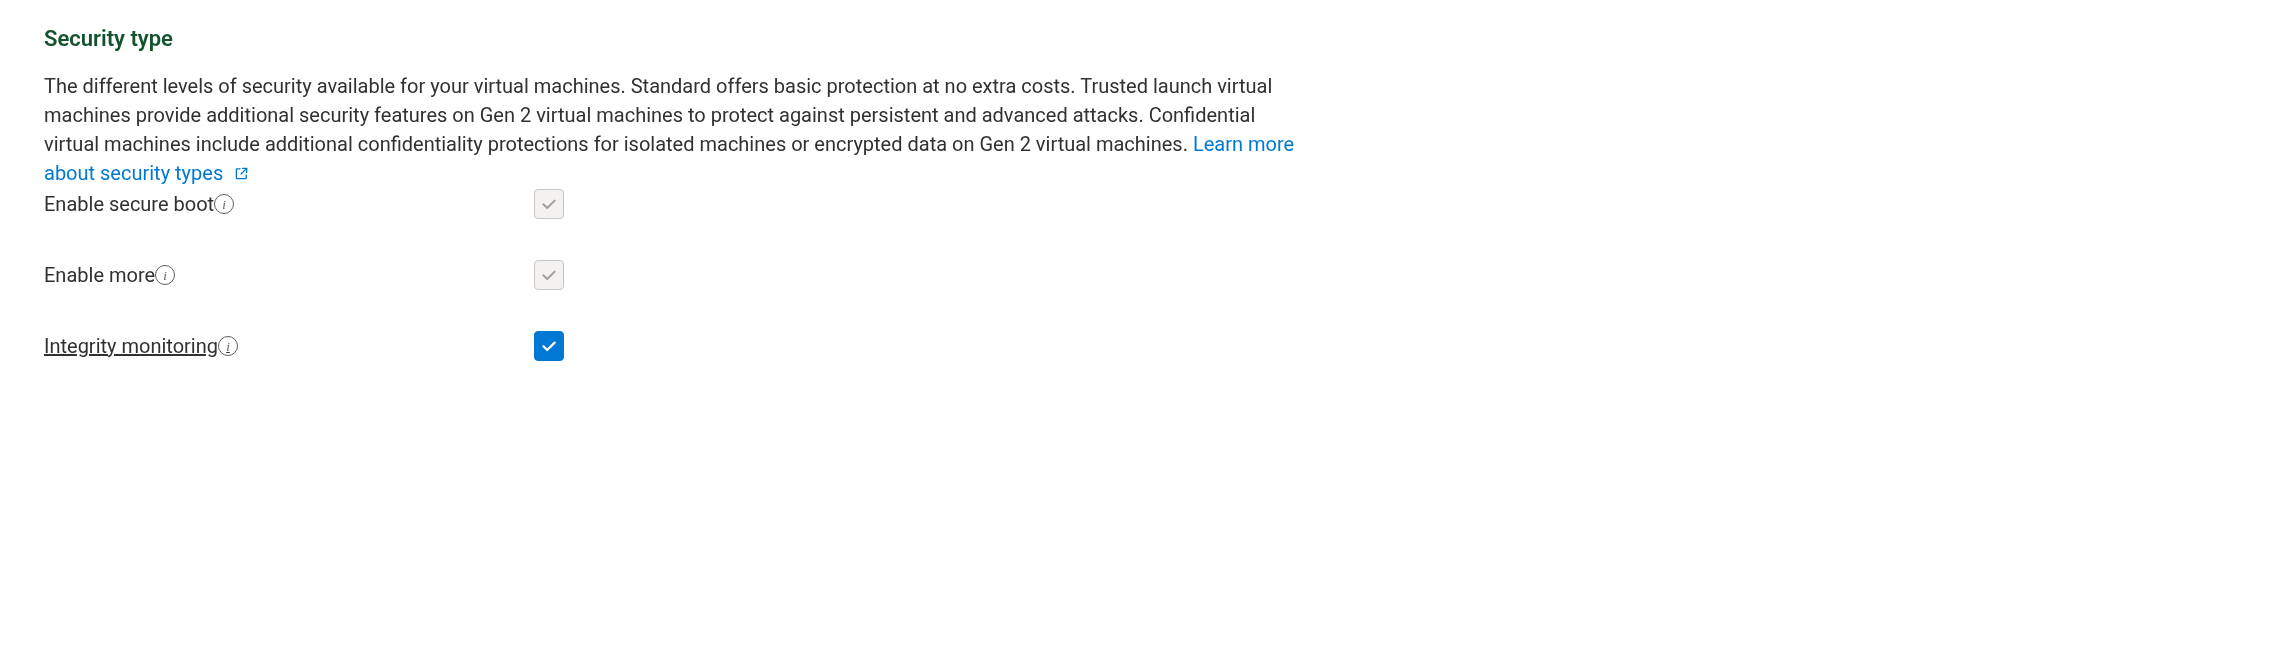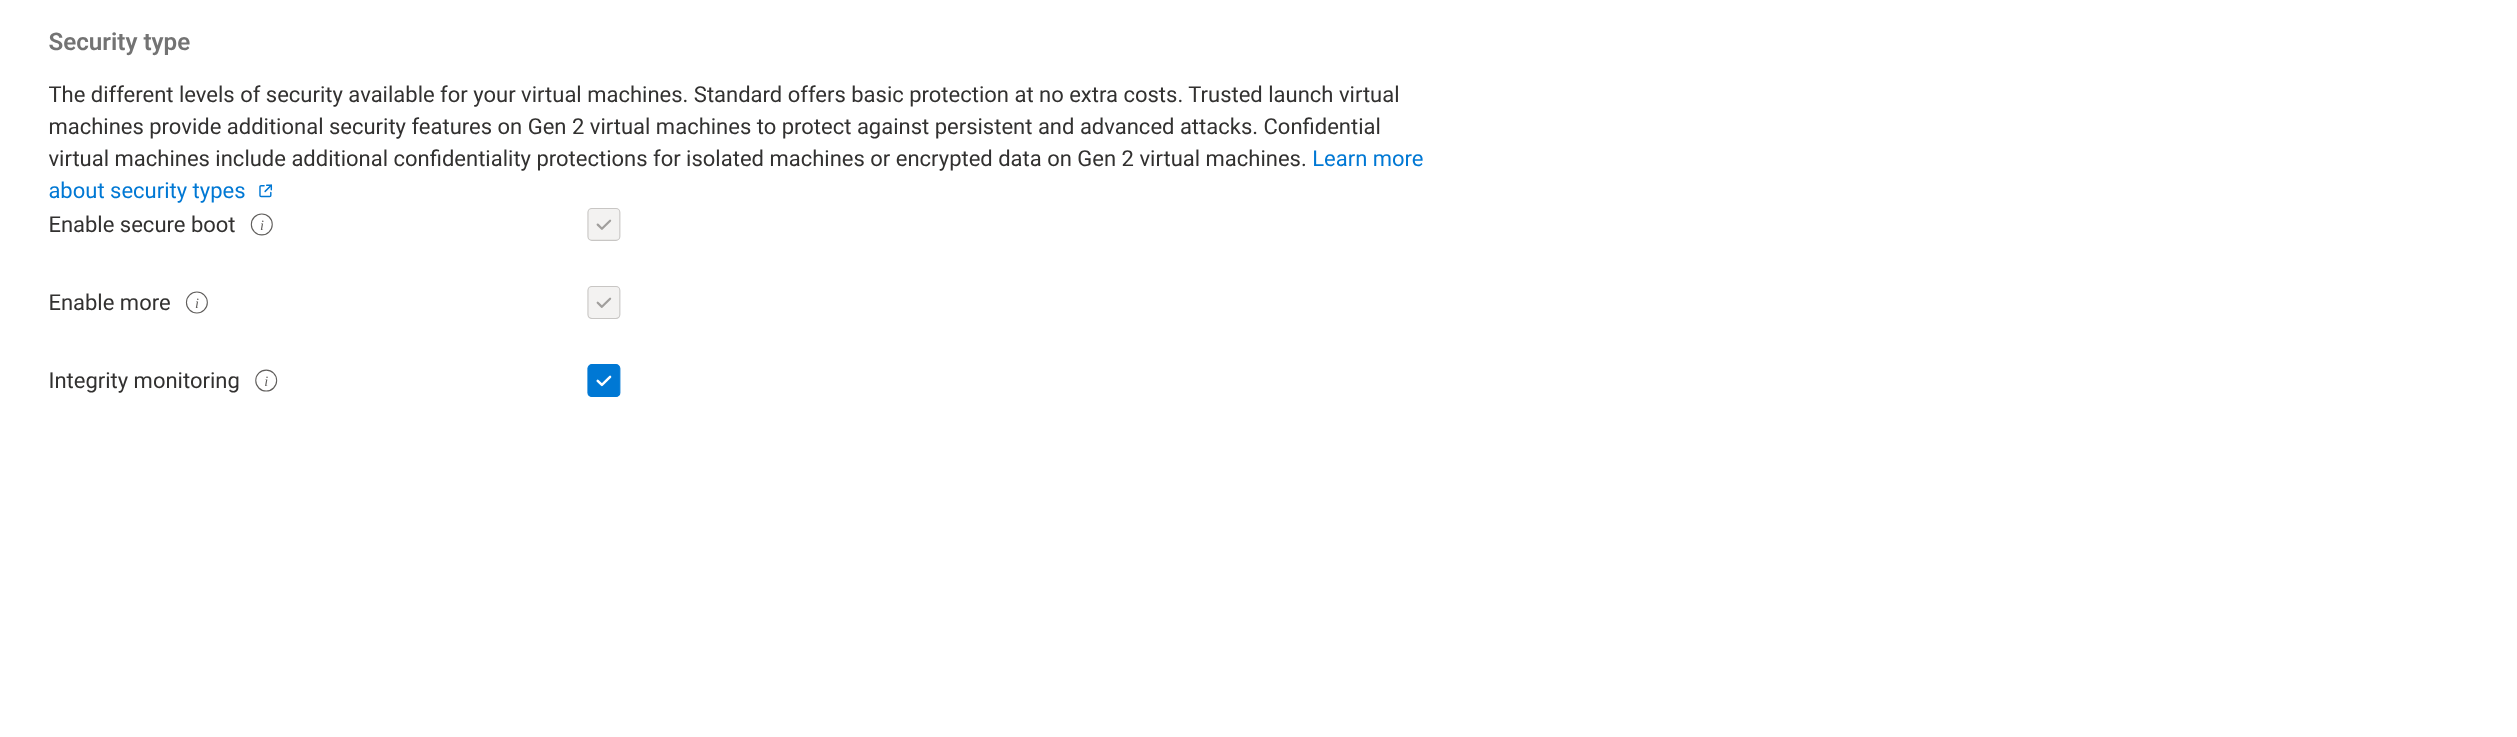--- a/index.html
+++ b/index.html
@@ -7,21 +7,21 @@
       font-family: "Segoe UI", -apple-system, BlinkMacSystemFont, Roboto, "Helvetica Neue", sans-serif;
       font-size: 20px;
       color: #323130;
       background: #ffffff;
       padding: 24px 44px 40px 44px;
       line-height: 1.35;
     }
     .section-title {
       font-size: 22px;
       font-weight: 600;
-      color: #737373;
+      color: #14532d;
       margin-bottom: 18px;
     }
     .description {
       font-size: 20px;
       color: #323130;
       max-width: 1260px;
       line-height: 1.45;
     }
     .description a {
       color: #0078d4;
@@ -30,21 +30,21 @@
     .external-icon { display:inline-block; margin-left:6px; vertical-align: -1px; }
     .form-row {
       display: flex;
       align-items: center;
       margin-bottom: 40px;
     }
     .label-col {
       width: 490px;
       display: flex;
       align-items: center;
-      gap: 14px;
+      gap: 0;
       font-size: 20px;
       color: #323130;
     }
     .info-icon {
       display: inline-flex;
       align-items: center;
       justify-content: center;
       width: 20px; height: 20px;
       border: 1.2px solid #605e5c;
       border-radius: 50%;
@@ -117,21 +117,21 @@
   </div>
   <div class="control-col">
     <span class="chk disabled" role="checkbox" aria-checked="true" aria-disabled="true">
       <svg width="18" height="18" viewBox="0 0 16 16" fill="none">
           <path d="M3 8.2 L6.4 11.5 L13 5" stroke-width="1.8" stroke-linecap="round" stroke-linejoin="round"></path>
         </svg>
     </span>
   </div>
 </div>
 
-<div class="form-row" style="margin-bottom:0;">
+<div class="form-row" style="margin-bottom:0;text-decoration:underline;">
   <div class="label-col">
     <span>Integrity monitoring</span>
     <span class="info-icon">i</span>
   </div>
   <div class="control-col">
     <span class="chk checked" role="checkbox" aria-checked="true">
       <svg width="18" height="18" viewBox="0 0 16 16" fill="none">
           <path d="M3 8.2 L6.4 11.5 L13 5" stroke-width="2" stroke-linecap="round" stroke-linejoin="round"></path>
         </svg>
     </span>

